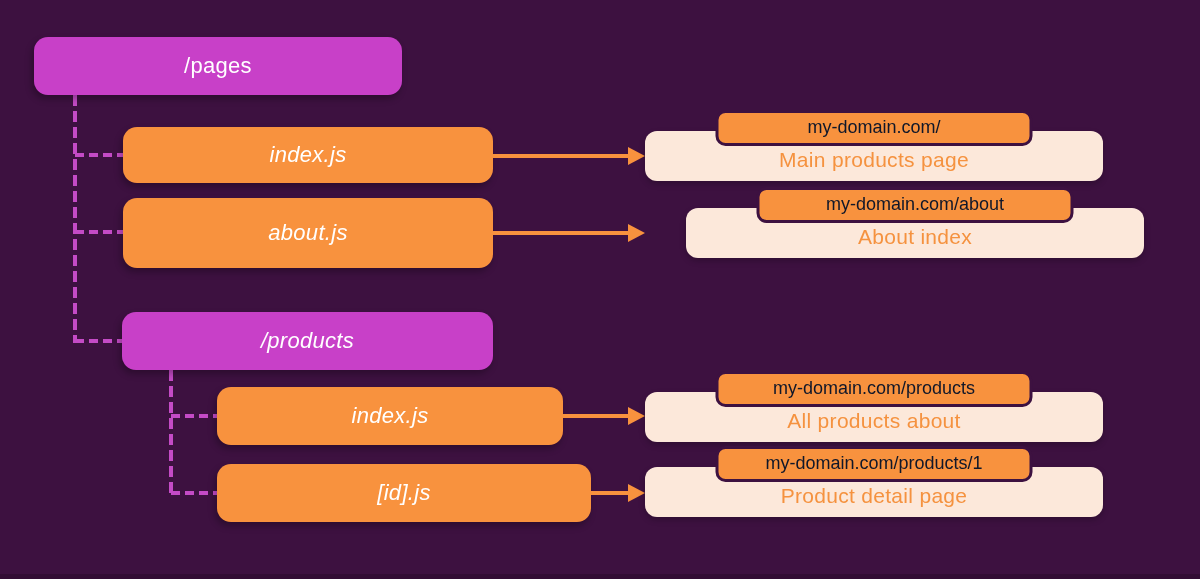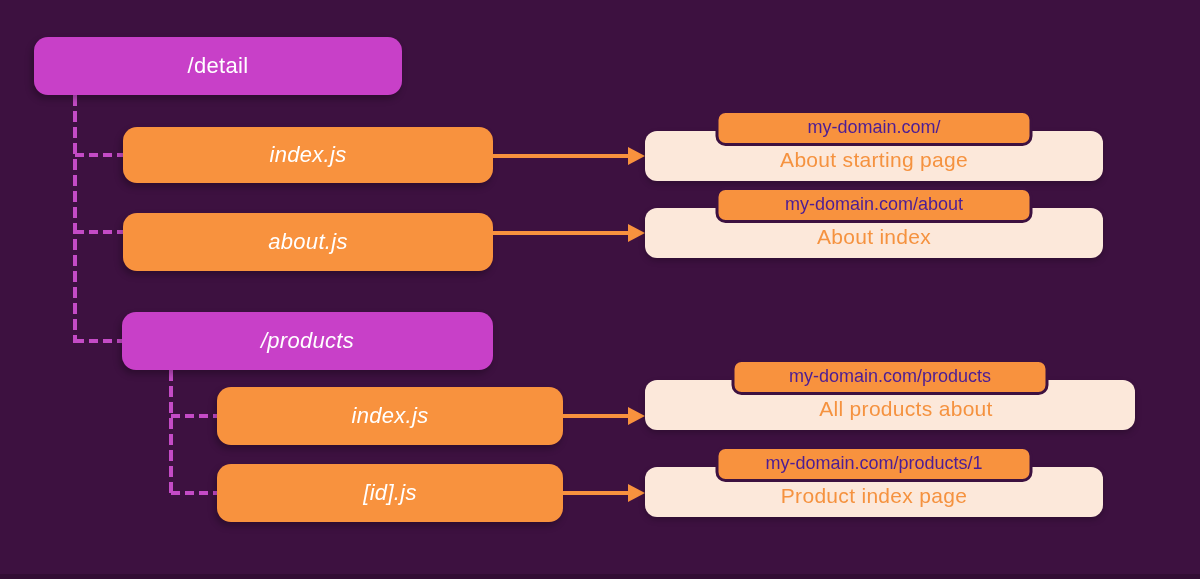--- a/index.html
+++ b/index.html
@@ -22,24 +22,24 @@
     font-size: 22px;
     letter-spacing: 0.3px;
     border-radius: 14px;
     box-shadow: -2px 4px 7px rgba(0,0,0,0.28);
   }
   .node.folder { background: #c840c8; }
   .node.file   { background: #f8923e; font-style: italic; }
 
   #n-pages          { left: 34px;  top: 37px;  width: 368px; height: 58px; }
   #n-pages-index    { left: 123px; top: 127px; width: 370px; height: 56px; }
-  #n-pages-about    { left: 123px; top: 213px; width: 370px; height: 58px; }
+  #n-pages-about    { left: 123px; top: 198px; width: 370px; height: 70px; }
   #n-products       { left: 122px; top: 312px; width: 371px; height: 58px; font-style: italic; }
   #n-products-index { left: 217px; top: 387px; width: 346px; height: 58px; }
-  #n-products-id    { left: 217px; top: 464px; width: 346px; height: 58px; }
+  #n-products-id    { left: 217px; top: 464px; width: 374px; height: 58px; }
 
   
   .conn { position: absolute; }
   .conn.v {
     width: 4px;
     background-image: repeating-linear-gradient(to bottom, #c44bc6 0 11px, transparent 11px 16px);
   }
   .conn.h {
     height: 4px;
     background-image: repeating-linear-gradient(to right, #c44bc6 0 9px, transparent 9px 14px);
@@ -90,30 +90,30 @@
     letter-spacing: 0.3px;
   }
   .result .badge {
     position: absolute;
     top: -21px;
     left: 50%;
     transform: translateX(-50%);
     width: 317px;
     box-sizing: border-box;
     background: #f8923e;
-    color: #4c1d95;
+    color: #0f172a;
     font-size: 18px;
     text-align: center;
     padding: 4px 0 5px;
     border: 3px solid #3d1140;
     border-radius: 10px;
   }
   #r-home           { top: 131px; }
-  #r-about          { top: 208px; }
-  #r-products       { top: 380px; padding-left: 32px; }
+  #r-about          { top: 208px; margin-left: 41px; }
+  #r-products       { top: 392px; }
   #r-product-detail { top: 467px; }
 
   .bottom-edge {
     position: absolute;
     left: 0; right: 0; bottom: 0; height: 5px;
     background: rgba(0,0,0,0.18);
   }
 </style>
 </head>
 <body>
@@ -121,21 +121,21 @@
 <div class="canvas">
 
   <div class="conn v" id="c-v1"></div>
   <div class="conn h" id="c-h1"></div>
   <div class="conn h" id="c-h2"></div>
   <div class="conn h" id="c-h3"></div>
   <div class="conn v" id="c-v2"></div>
   <div class="conn h" id="c-h4"></div>
   <div class="conn h" id="c-h5"></div>
 
-  <div class="node folder" id="n-pages">/detail</div>
+  <div class="node folder" id="n-pages">/pages</div>
   <div class="node file" id="n-pages-index">index.js</div>
   <div class="node file" id="n-pages-about">about.js</div>
   <div class="node folder" id="n-products">/products</div>
   <div class="node file" id="n-products-index">index.js</div>
   <div class="node file" id="n-products-id">[id].js</div>
 
   <div class="arrow" id="a1">
     <div class="shaft"></div>
     <div class="head"></div>
   </div>
@@ -147,29 +147,29 @@
     <div class="shaft"></div>
     <div class="head"></div>
   </div>
   <div class="arrow" id="a4">
     <div class="shaft"></div>
     <div class="head"></div>
   </div>
 
   <div class="result" id="r-home">
     <div class="badge">my-domain.com/</div>
-    <div class="desc">About starting page</div>
+    <div class="desc">Main products page</div>
   </div>
   <div class="result" id="r-about">
     <div class="badge">my-domain.com/about</div>
     <div class="desc">About index</div>
   </div>
   <div class="result" id="r-products">
     <div class="badge">my-domain.com/products</div>
     <div class="desc">All products about</div>
   </div>
   <div class="result" id="r-product-detail">
     <div class="badge">my-domain.com/products/1</div>
-    <div class="desc">Product index page</div>
+    <div class="desc">Product detail page</div>
   </div>
 
   <div class="bottom-edge"></div>
 </div>
 
 </body></html>

